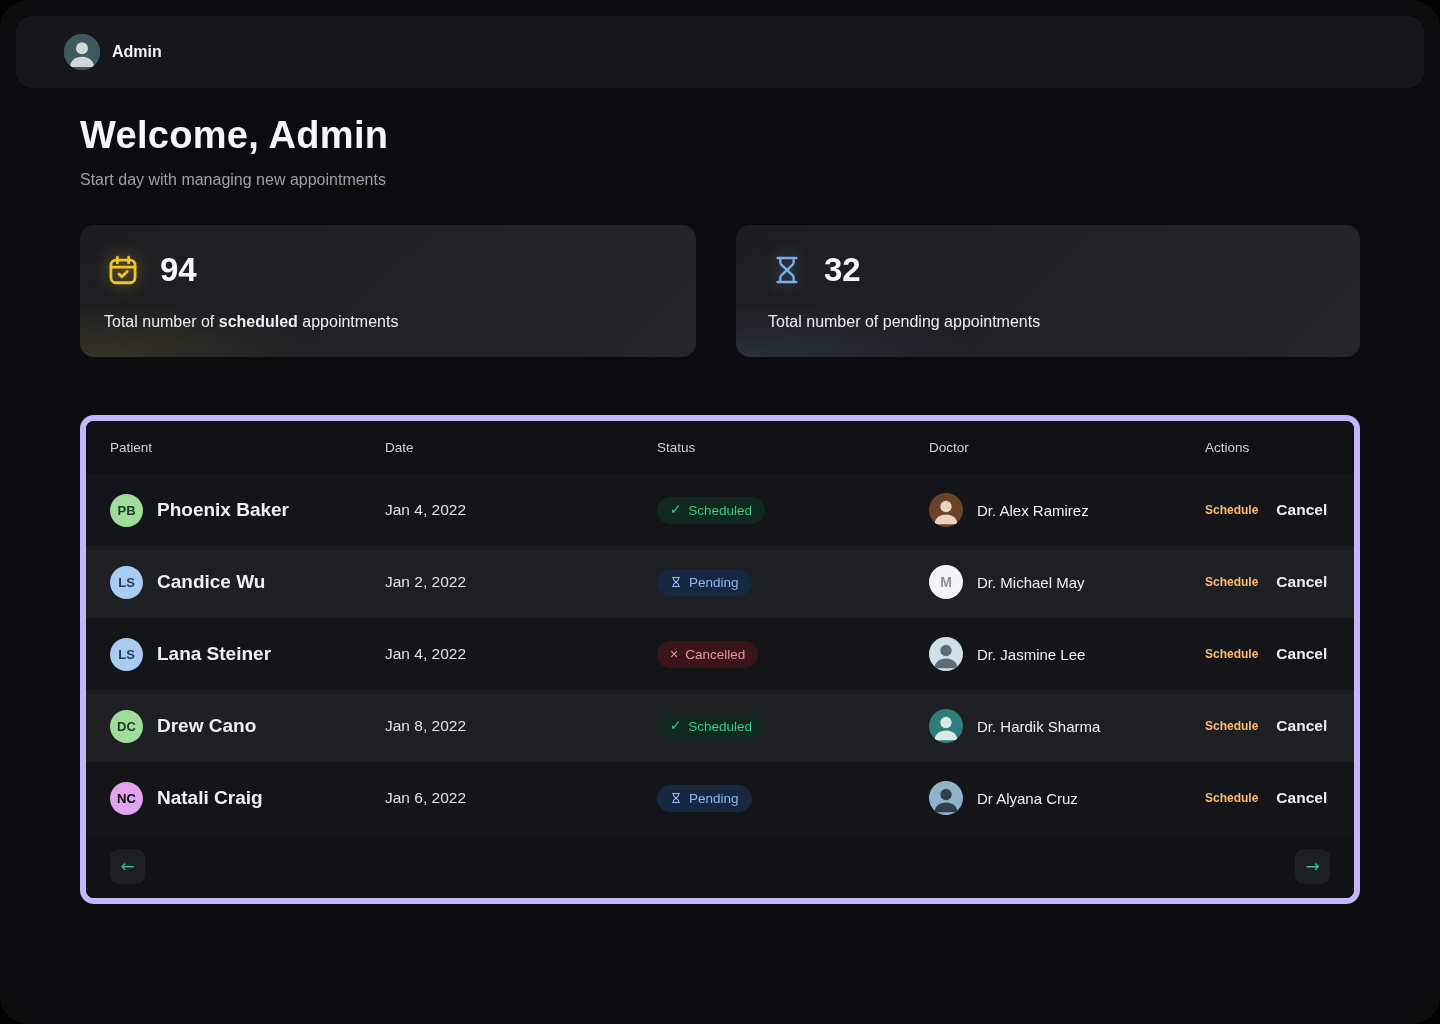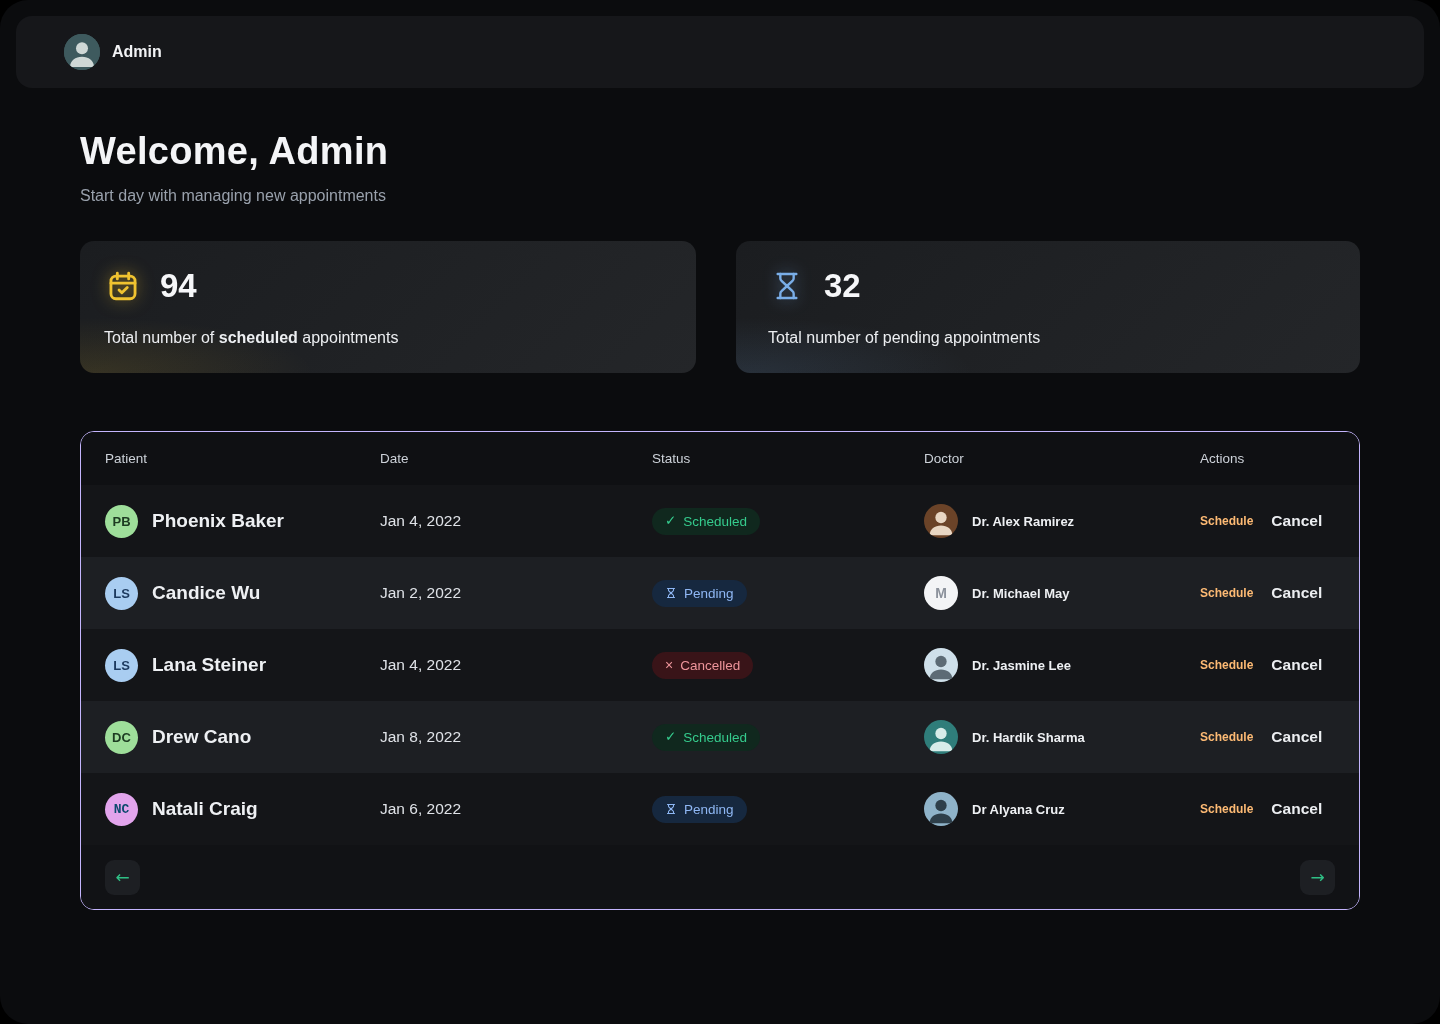--- a/index.html
+++ b/index.html
@@ -23,21 +23,21 @@
   }
   .brand-name{ font-size:21px; font-weight:700; color:#fafbfc; letter-spacing:.2px; }
   .nav-user{ display:flex; align-items:center; gap:12px; cursor:pointer; }
   .nav-avatar{
     width:36px; height:36px; border-radius:50%; overflow:hidden;
     background:#3e5a5e; display:flex; align-items:center; justify-content:center;
   }
   .nav-user-name{ font-size:16px; font-weight:700; color:#f2f3f5; }
 
   
-  .content{ position:absolute; top:88px; left:0; right:0; padding:0 80px; }
+  .content{ position:absolute; top:72px; left:0; right:0; padding:0 80px; }
   .welcome{ margin-top:42px; font-size:38px; font-weight:700; color:#f4f5f7; letter-spacing:.3px; }
   .subtitle{ margin-top:14px; font-size:16px; color:#99a1ac; }
 
   
   .stats{ margin-top:36px; display:flex; gap:40px; }
   .stat-card{
     flex:1; height:132px; border-radius:14px; padding:26px 24px;
     background:linear-gradient(135deg,#1b1d20,#242629);
     position:relative; overflow:hidden;
   }
@@ -55,21 +55,21 @@
   .stat-icon.yellow svg{ filter:drop-shadow(0 0 8px rgba(240,195,48,.55)); }
   .stat-icon.blue svg{ filter:drop-shadow(0 0 8px rgba(122,174,232,.45)); }
   .stat-icon.red svg{ filter:drop-shadow(0 0 8px rgba(229,72,77,.55)); }
   .stat-value{ font-size:33px; font-weight:700; color:#f6f7f9; }
   .stat-label{ margin-top:24px; font-size:16px; color:#eceef1; }
   .stat-label strong{ font-weight:700; }
 
   
   .table{
     margin-top:58px; border-radius:14px; overflow:hidden;
-    background:#16171a; border:1px solid #c4b5fd;
+    background:#16171a; border:6px solid #c4b5fd;
   }
   .t-row{
     display:grid; grid-template-columns:275px 272px 272px 276px 1fr;
     align-items:center; padding:0 24px;
   }
   .t-head{ height:53px; background:#0f1013; }
   .t-head .t-cell{ font-size:13.5px; color:#cdd2d9; font-weight:400; }
   .t-body .t-row{ height:72px; }
   .t-body .t-row:nth-child(odd){ background:#141518; }
   .t-body .t-row:nth-child(even){ background:#1d1f23; }
@@ -89,21 +89,21 @@
   .badge-scheduled .icon-check{ display:inline; }
   .badge-pending .icon-hourglass{ display:inline-flex; }
   .badge-cancelled .icon-cross{ display:inline; font-size:14px; }
   .doctor-cell{ display:flex; align-items:center; gap:14px; }
   .doc-avatar{
     width:34px; height:34px; border-radius:50%; overflow:hidden;
     display:flex; align-items:center; justify-content:center;
     font-size:14px; font-weight:600;
   }
   .doc-avatar svg{ width:34px; height:34px; }
-  .doc-name{ font-size:13px; color:#eef0f3;font-weight:bold; }
+  .doc-name{ font-size:15px; color:#eef0f3; }
   .actions-cell{ display:flex; align-items:center; gap:18px; }
   .link-schedule{ font-size:12px; font-weight:700; color:#fdba74; cursor:pointer; }
   .link-cancel{ font-size:15.5px; font-weight:600; color:#eceef1; cursor:pointer; }
 
   .t-foot{
     height:64px; background:#111215;
     display:flex; align-items:center; justify-content:space-between; padding:0 24px;
   }
   .page-btn{
     width:35px; height:35px; border-radius:9px; border:none;
@@ -290,21 +290,21 @@
       <span class="doc-name">Dr. Hardik Sharma</span>
     </div>
     <div class="t-cell actions-cell">
       <span class="link-schedule">Schedule</span>
       <span class="link-cancel">Cancel</span>
     </div>
   </div>
 
   <div class="t-row">
     <div class="t-cell patient-cell">
-      <span class="p-avatar" style="background: rgb(226, 164, 236); color: #0c4a6e; font-family: Liberation Mono, monospace;">NC</span>
+      <span class="p-avatar" style="background: rgb(226, 164, 236); color: #000000;">NC</span>
       <span class="p-name">Natali Craig</span>
     </div>
     <div class="t-cell d-date">Jan 6, 2022</div>
     <div class="t-cell">
       <span class="badge badge-pending" style="background: rgb(22, 40, 63); color: rgb(143, 183, 244);">
 
         <span class="icon-hourglass">
           <svg width="12" height="12" viewBox="0 0 24 24" fill="none" stroke="currentColor" stroke-width="2.2" stroke-linecap="round" stroke-linejoin="round">
             <path d="M5 3h14M5 21h14"></path>
             <path d="M7 3v3.2c0 .8.3 1.5.9 2L12 12l4.1-3.8c.6-.5.9-1.2.9-2V3"></path>

